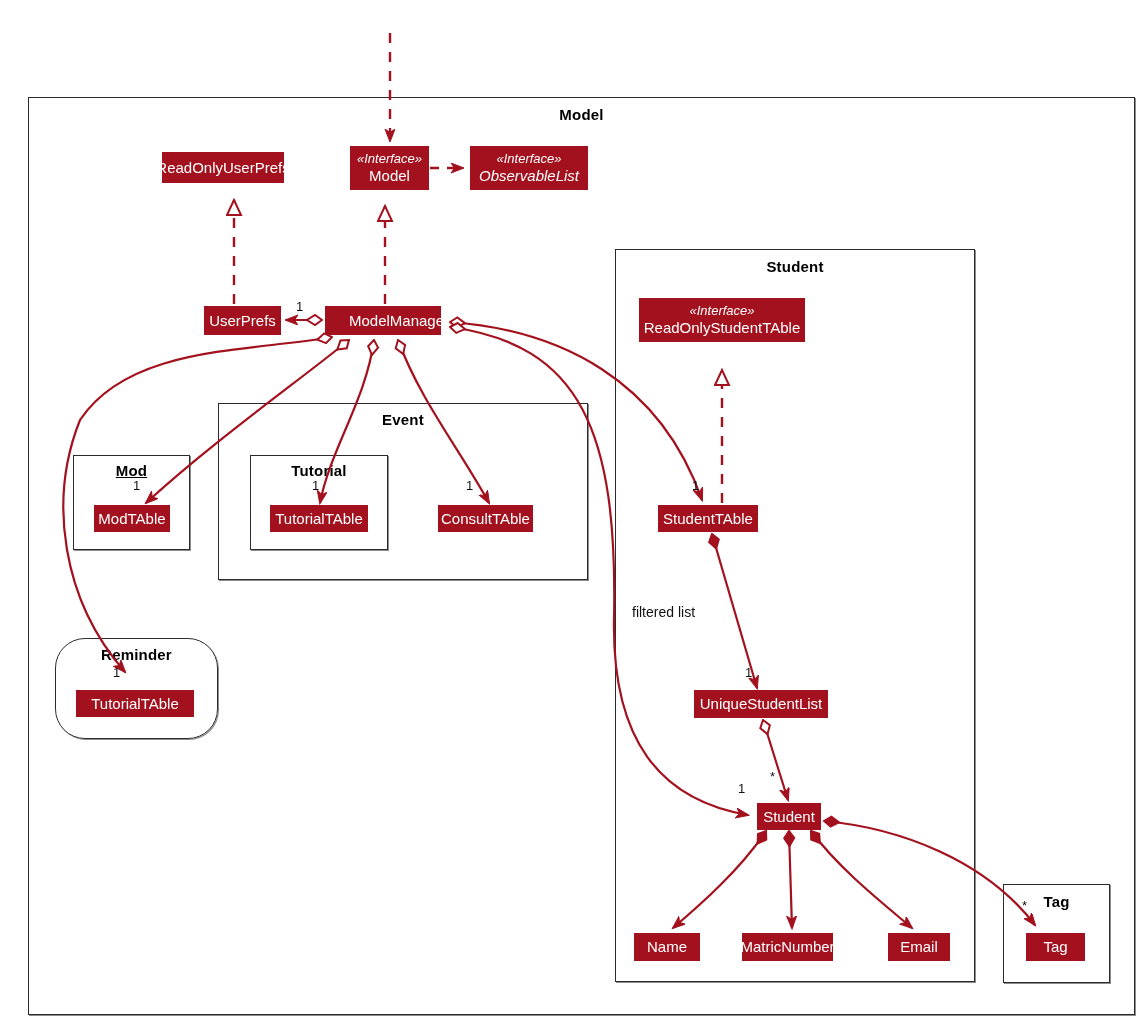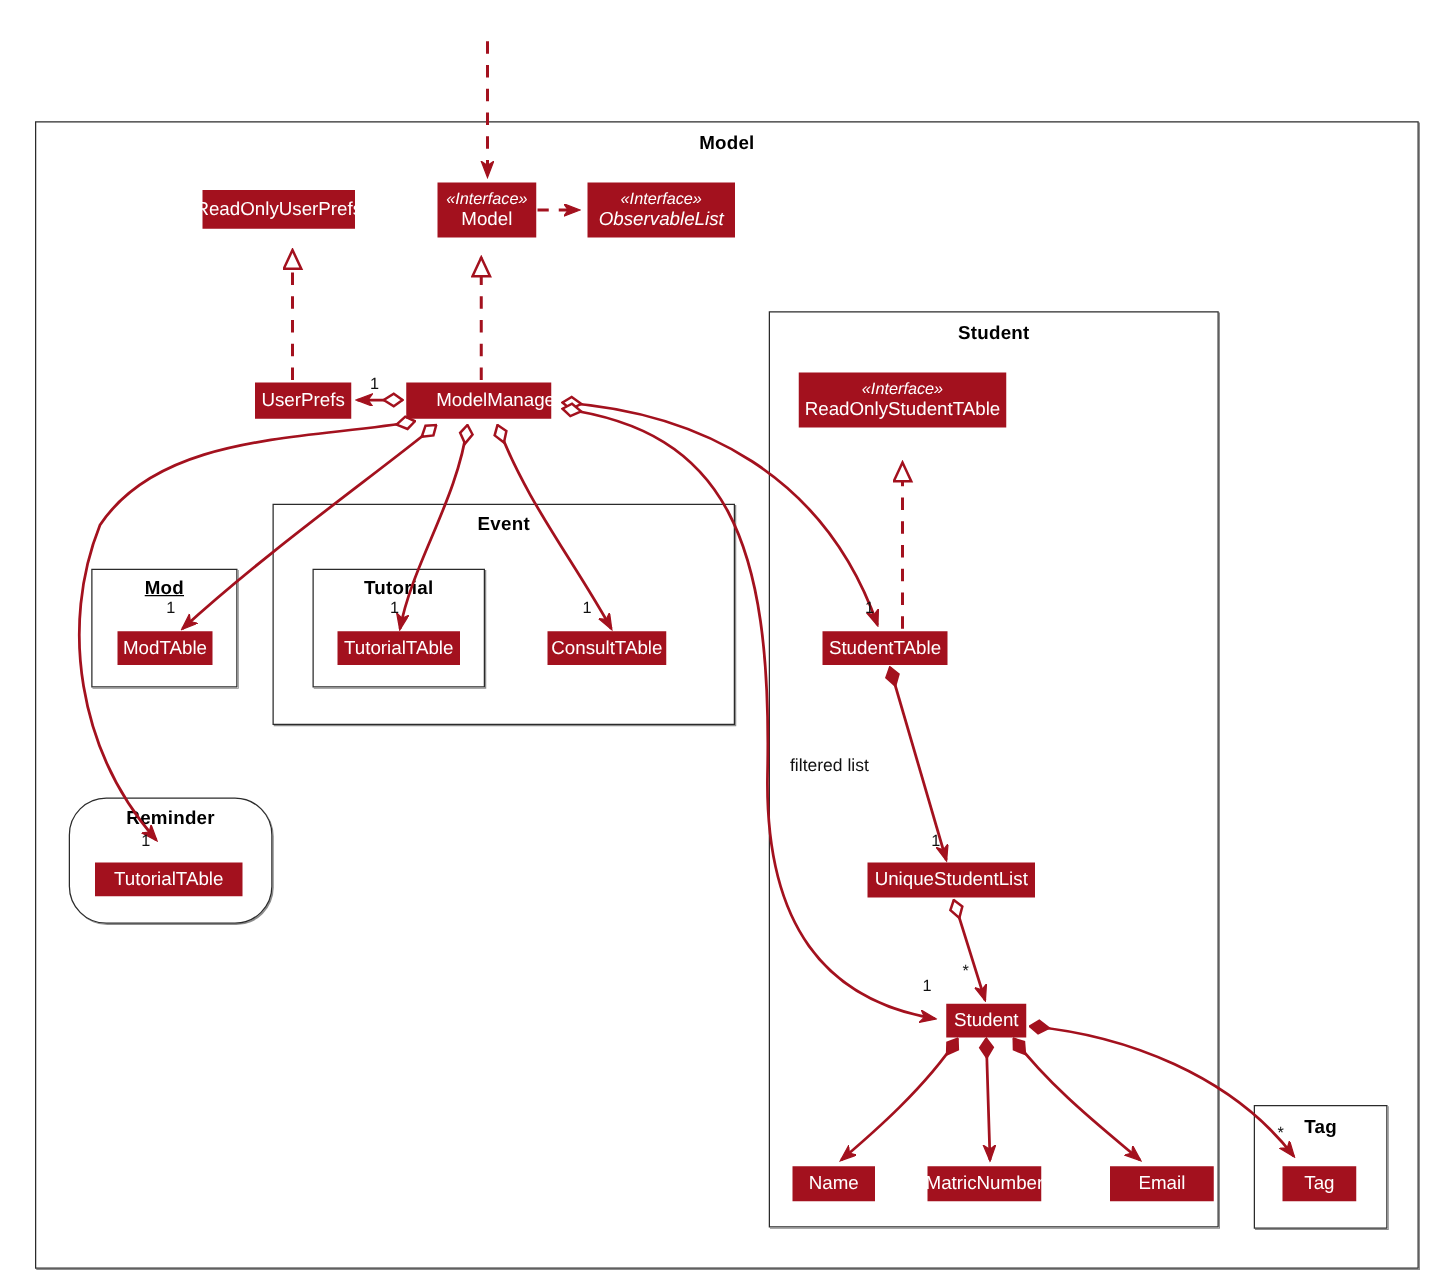--- a/index.html
+++ b/index.html
@@ -222,21 +222,21 @@
   </div>
 
   <div class="node" style="left:634px; top:933px; width:66px; height:28px;">
     <span>Name</span>
   </div>
 
   <div class="node" style="left:742px; top:933px; width:91px; height:28px;">
     <span>MatricNumber</span>
   </div>
 
-  <div class="node" style="left:888px; top:933px; width:83px; height:28px;">
+  <div class="node" style="left:888px; top:933px; width:62px; height:28px;">
     <span>Email</span>
   </div>
 
   <div class="node" style="left:1026px; top:933px; width:59px; height:28px;">
     <span>Tag</span>
   </div>
 
   <div class="mult" style="left:296px; top:299px;">1</div>
 
   <div class="mult" style="left:133px; top:478px;">1</div>

